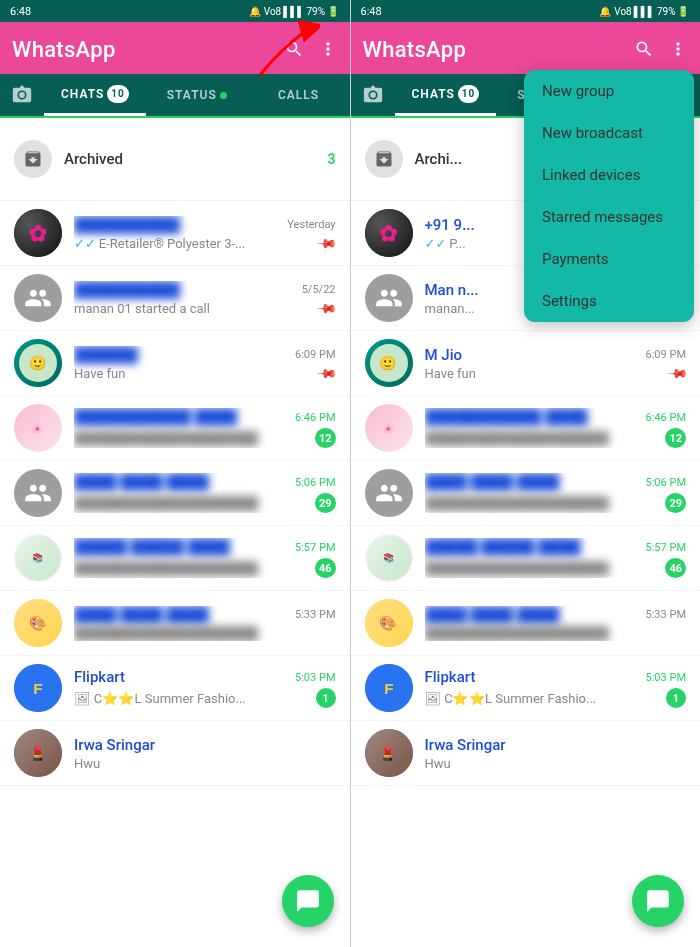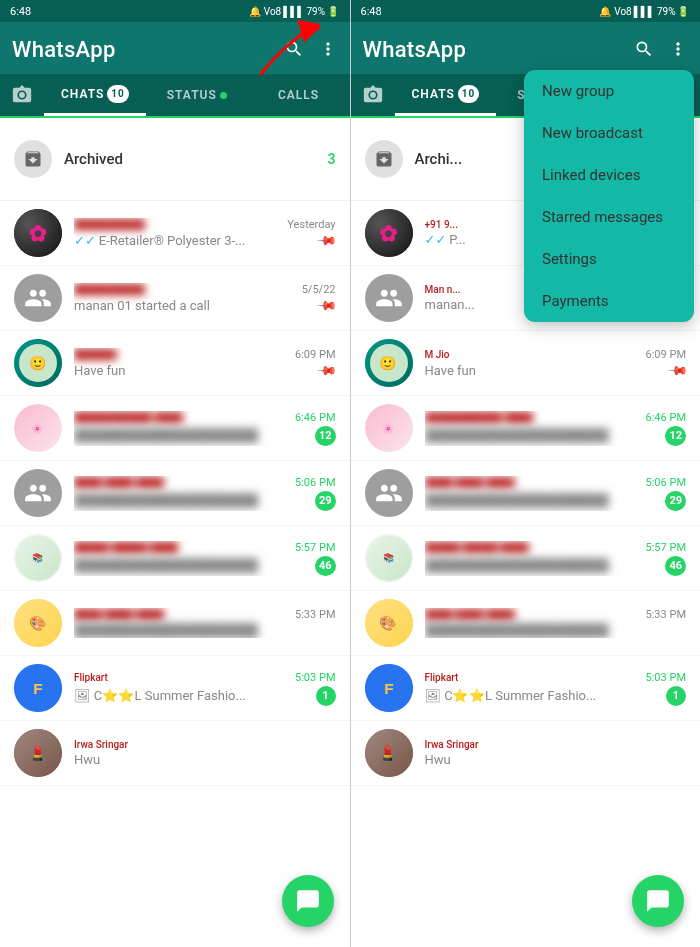--- a/index.html
+++ b/index.html
@@ -31,21 +31,21 @@
       display: flex;
       justify-content: space-between;
       align-items: center;
       height: 22px;
       text-align: center;
     }
     .status-bar-right { display: flex; gap: 2px; align-items: center; font-size: 10px; }
 
     
     .app-bar {
-      background: #0f766e;
+      background: #ec4899;
       color: white;
       padding: 8px 12px 6px 12px;
       display: flex;
       justify-content: space-between;
       align-items: center;
       height: 52px;
     }
     .app-title {
       font-size: 22px;
       font-weight: 500;
@@ -192,23 +192,23 @@
     }
 
     .chat-content { flex: 1; overflow: hidden; }
     .chat-top {
       display: flex;
       justify-content: space-between;
       align-items: center;
       margin-bottom: 2px;
     }
     .chat-name {
-      font-size: 10px;
+      font-size: 15px;
       font-weight: 500;
-      color: #b91c1c;
+      color: #1d4ed8;
       white-space: nowrap;
       overflow: hidden;
       text-overflow: ellipsis;
       max-width: 180px;
     }
     .chat-name.blurred {
       filter: blur(4px);
       user-select: none;
     }
     .chat-time {
@@ -595,22 +595,22 @@
     <div class="tab-item">
       <span>CALLS</span>
     </div>
   </div>
 
   <div class="dropdown-menu">
     <div class="dropdown-item">New group</div>
     <div class="dropdown-item">New broadcast</div>
     <div class="dropdown-item">Linked devices</div>
     <div class="dropdown-item">Starred messages</div>
+    <div class="dropdown-item">Payments</div>
     <div class="dropdown-item">Settings</div>
-    <div class="dropdown-item">Payments</div>
   </div>
 
   <div class="chat-list" style="overflow:hidden;">
 
     <div class="archived-row">
       <div class="archived-icon">
         <svg width="20" height="20" viewBox="0 0 24 24" fill="#666">
             <path d="M20.54 5.23l-1.39-1.68C18.88 3.21 18.47 3 18 3H6c-.47 0-.88.21-1.16.55L3.46 5.23C3.17 5.57 3 6.02 3 6.5V19c0 1.1.9 2 2 2h14c1.1 0 2-.9 2-2V6.5c0-.48-.17-.93-.46-1.27zM12 17.5L6.5 12H10v-2h4v2h3.5L12 17.5zM5.12 5l.81-1h12l.94 1H5.12z"></path>
           </svg>
       </div>

